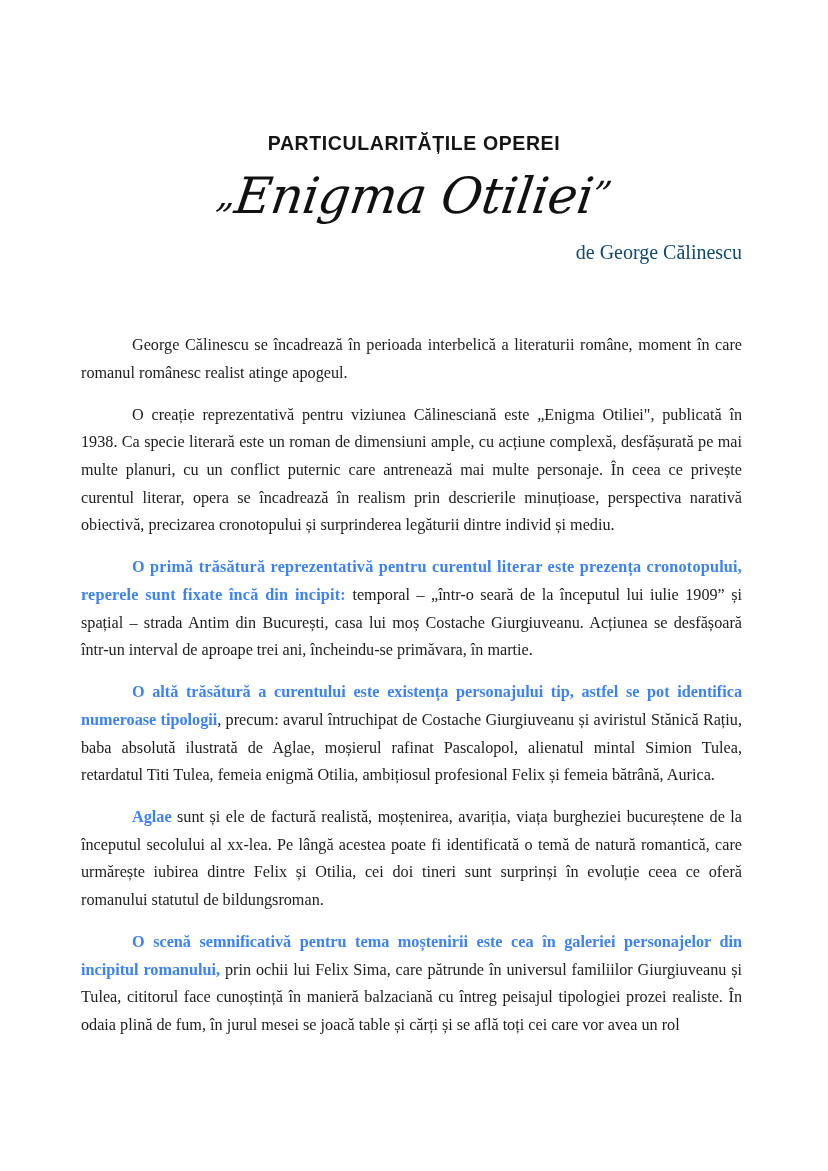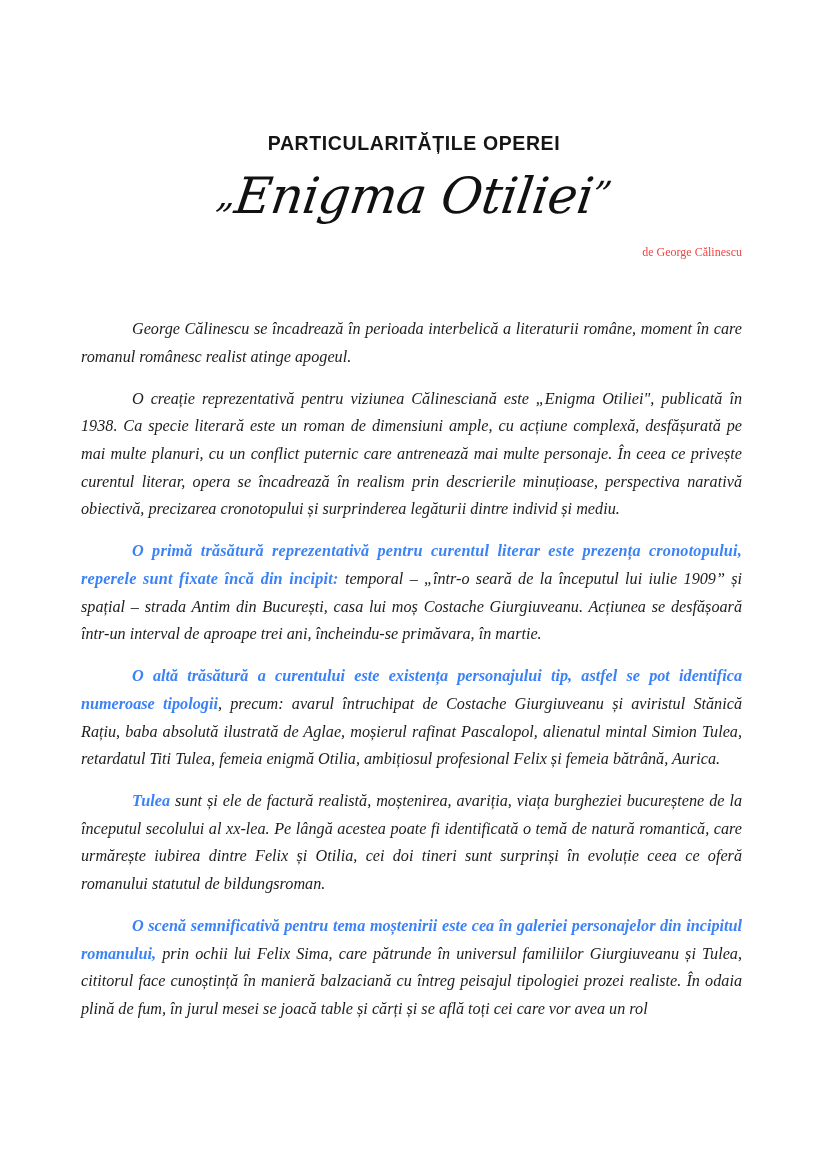--- a/index.html
+++ b/index.html
@@ -50,34 +50,33 @@
       transform: skewX(-8deg);
     }
     .script-title .q {
       font-size: 36px;
       vertical-align: 6px;
     }
     .author {
       position: absolute;
       right: 86px;
       top: 240px;
-      font-size: 12px;
+      font-size: 20px;
       line-height: 24px;
-      color: #ef4444;
+      color: #0c4a6e;
     }
     .body {
       position: absolute;
       left: 81px;
-      top: 316px;
+      top: 332px;
       width: 661px;
       font-size: 16.2px;
       line-height: 27.6px;
       text-align: justify;
       color: #1c1c1c;
-      font-style: italic;
     }
     .body p {
       margin: 0 0 14.6px 0;
       text-indent: 51px;
     }
     .body p b {
       font-weight: 700;
       color: #3b82f6;
     }
     .body p.spaced b.lead {
@@ -104,20 +103,20 @@
     <p>
       <span>O creație reprezentativă pentru viziunea Călinesciană este „Enigma Otiliei", publicată în 1938. Ca specie literară este un roman de dimensiuni ample, cu acțiune complexă, desfășurată pe mai multe planuri, cu un conflict puternic care antrenează mai multe personaje. În ceea ce privește curentul literar, opera se încadrează în realism prin descrierile minuțioase, perspectiva narativă obiectivă, precizarea cronotopului și surprinderea legăturii dintre individ și mediu.</span>
     </p>
     <p class="spaced">
       <b class="lead">O primă trăsătură reprezentativă pentru curentul literar este prezența cronotopului, reperele sunt fixate încă din incipit:</b><span> temporal – „într-o seară de la începutul lui iulie 1909” și spațial – strada Antim din București, casa lui moș Costache Giurgiuveanu. Acțiunea se desfășoară într-un interval de aproape trei ani, încheindu-se primăvara, în martie.</span>
     </p>
     <p>
       <b>O altă trăsătură a curentului este existența personajului tip, astfel se pot identifica numeroase tipologii</b><span>, precum: avarul întruchipat de Costache Giurgiuveanu și aviristul Stănică Rațiu, baba absolută ilustrată de Aglae, moșierul rafinat Pascalopol, alienatul mintal Simion Tulea, retardatul Titi Tulea, femeia enigmă Otilia, ambițiosul profesional Felix și femeia bătrână, Aurica.</span>
     </p>
     <p>
-      <b>Tulea</b><span> sunt și ele de factură realistă, moștenirea, avariția, viața burgheziei bucureștene de la începutul secolului al xx-lea. Pe lângă acestea poate fi identificată o temă de natură romantică, care urmărește iubirea dintre Felix și Otilia, cei doi tineri sunt surprinși în evoluție ceea ce oferă romanului statutul de bildungsroman.</span>
+      <b>Aglae</b><span> sunt și ele de factură realistă, moștenirea, avariția, viața burgheziei bucureștene de la începutul secolului al xx-lea. Pe lângă acestea poate fi identificată o temă de natură romantică, care urmărește iubirea dintre Felix și Otilia, cei doi tineri sunt surprinși în evoluție ceea ce oferă romanului statutul de bildungsroman.</span>
     </p>
     <p>
       <b>O scenă semnificativă pentru tema moștenirii este cea în galeriei personajelor din incipitul romanului,</b><span> prin ochii lui Felix Sima, care pătrunde în universul familiilor Giurgiuveanu și Tulea, cititorul face cunoștință în manieră balzaciană cu întreg peisajul tipologiei prozei realiste. În odaia plină de fum, în jurul mesei se joacă table și cărți și se află toți cei care vor avea un rol</span>
     </p>
   </div>
 
 </div>
 
 </body></html>

